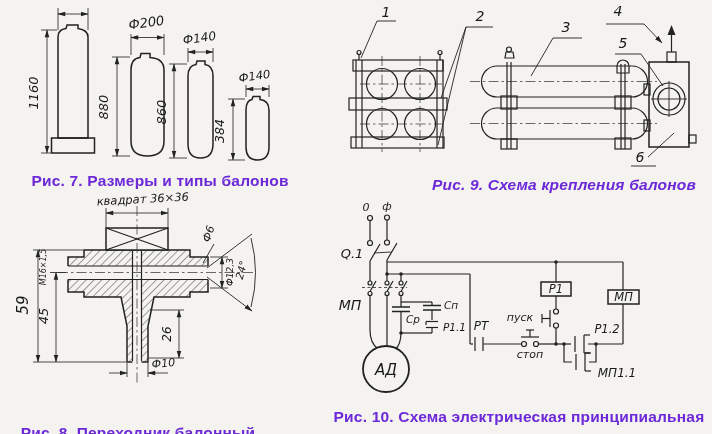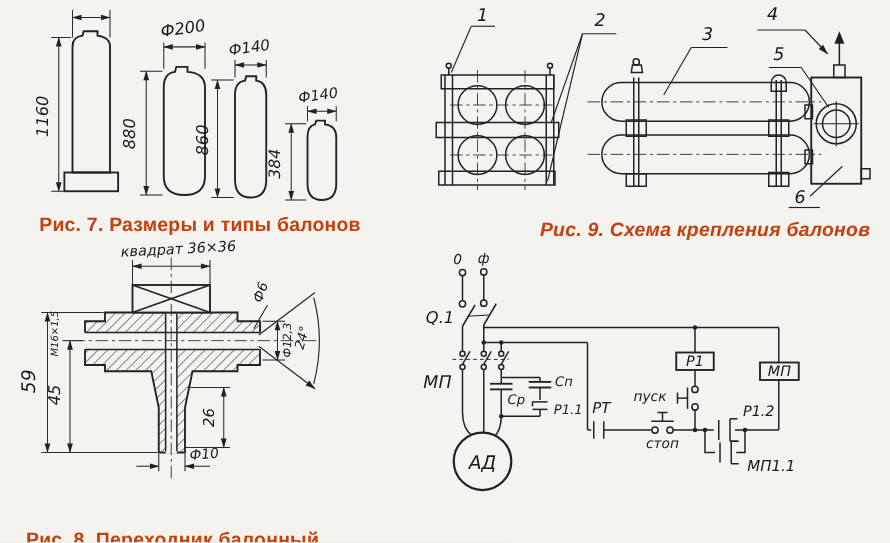--- a/index.html
+++ b/index.html
@@ -1,19 +1,19 @@
 <!DOCTYPE html>
 <html><head>
 <meta charset="utf-8">
 <style>
   html,body{margin:0;padding:0;background:#e8e7e3;}
   .page{position:relative;width:712px;height:434px;background:#f4f3ef;overflow:hidden;
         font-family:"Liberation Sans",sans-serif;}
   .page svg{position:absolute;left:0;top:0;}
-  .cap{position:absolute;font-weight:bold;font-size:15.5px;color:#c2410c;
+  .cap{position:absolute;font-weight:bold;font-size:15.5px;color:#6d28d9;
        text-align:center;letter-spacing:.2px;white-space:nowrap;}
   svg text{font-family:"DejaVu Sans",sans-serif;font-style:italic;fill:#1a1a1a;}
   .o{fill:none;stroke:#222;stroke-width:1.5;}
   .o2{fill:none;stroke:#222;stroke-width:1.2;}
   .t{fill:none;stroke:#222;stroke-width:.9;}
   .d{fill:none;stroke:#2b2b2b;stroke-width:.85;}
   .cl{fill:none;stroke:#3a3a3a;stroke-width:.75;stroke-dasharray:10 3 2.5 3;}
   .dsh{fill:none;stroke:#2b2b2b;stroke-width:.8;stroke-dasharray:3 2.5;}
   .f{fill:#222;stroke:none;}
   .w{fill:#f4f3ef;stroke:none;}
@@ -350,14 +350,15 @@
       <rect class="o" x="608" y="290" width="31" height="14" fill="#f4f3ef"></rect>
       <text font-size="11.5" text-anchor="middle" x="623.5" y="301">МП</text>
       <line class="o2" x1="623" y1="304" x2="623" y2="344"></line>
     </g>
   </g>
 </svg>
 
 <div class="cap" style="left:2px;top:172px;width:316px;">Рис. 7. Размеры и типы балонов</div>
 <div class="cap" style="left:404px;top:176px;width:320px;font-style:italic;">Рис. 9. Схема крепления балонов</div>
 <div class="cap" style="left:12px;top:424px;width:252px;">Рис. 8. Переходник балонный</div>
+<div class="cap" style="left:328px;top:408px;width:382px;">Рис. 10. Схема электрическая принципиальная</div>
 
 </div>
 
 </body></html>

